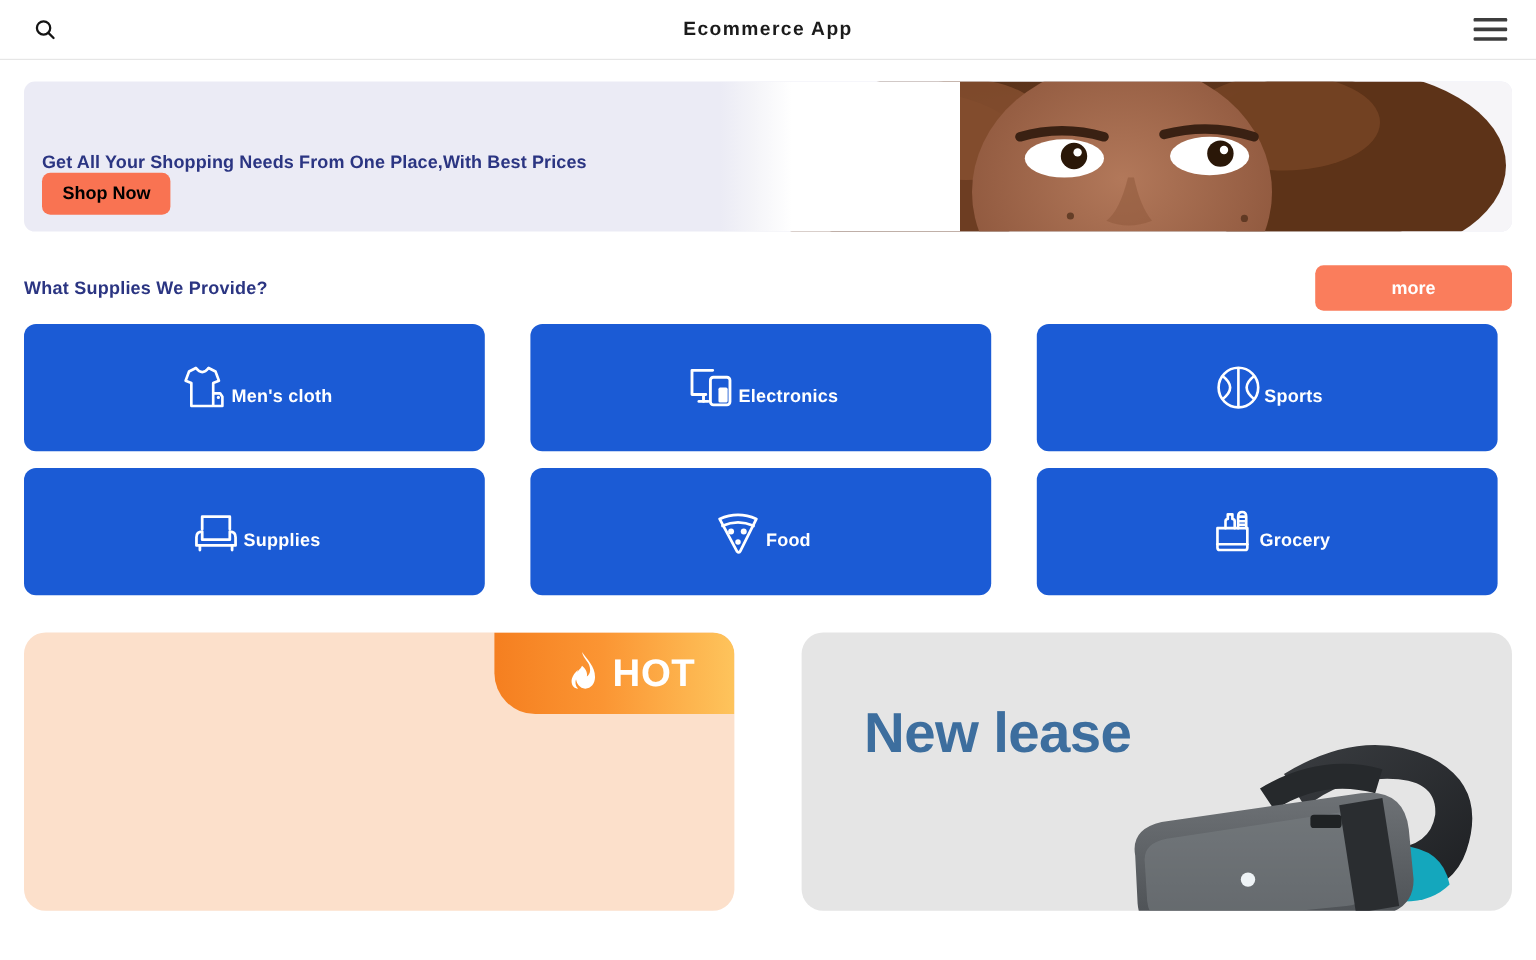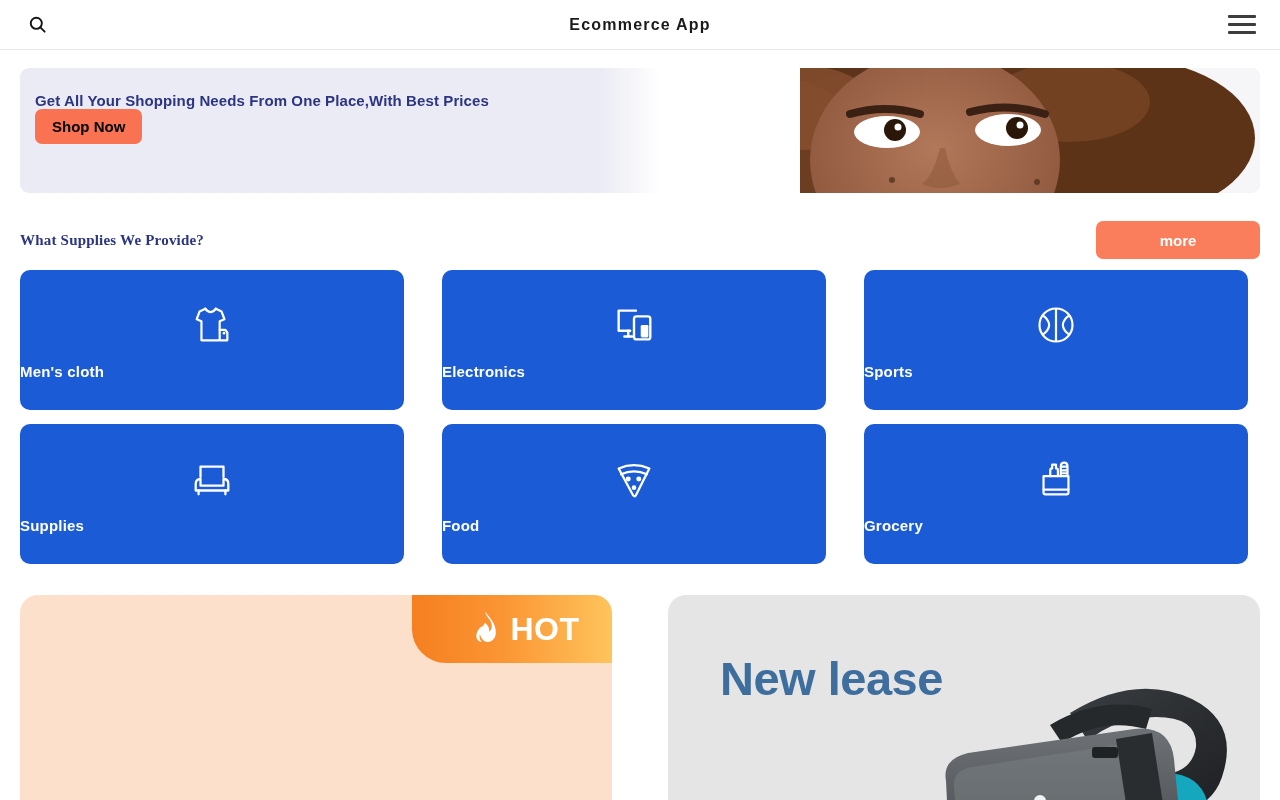--- a/index.html
+++ b/index.html
@@ -85,20 +85,21 @@
     position: relative;
     z-index: 2;
     padding: 24px 0 0 15px;
     width: 620px;
   }
   .hero-headline {
     font-size: 15px;
     font-weight: bold;
     color: #2b3582;
     letter-spacing: .1px;
+    margin-top: 35px;
   }
   .shop-now {
     display: inline-block;
     background: #f97352;
     color: #000000;
     font-size: 15px;
     font-weight: bold;
     border: none;
     border-radius: 7px;
     padding: 9px 17px;
@@ -120,21 +121,20 @@
     height: 40px;
     display: flex;
     align-items: center;
     justify-content: space-between;
   }
   .section-title {
     font-size: 15px;
     font-weight: bold;
     color: #2b3582;
     letter-spacing: .2px;
-    font-family: Liberation Serif, serif;
   }
   .more-btn {
     width: 164px;
     height: 38px;
     background: #fa7d5c;
     color: #ffffff;
     border: none;
     border-radius: 7px;
     font-size: 15px;
     font-weight: bold;
@@ -145,25 +145,26 @@
   
   .cat-grid {
     margin: 10px 20px 0 20px;
     width: 1240px;
     display: grid;
     grid-template-columns: 384px 384px 384px;
     column-gap: 38px;
     row-gap: 14px;
   }
   .cat-card {
-    height: 140px;
+    height: 106px;
     background: #1b5bd5;
     border-radius: 10px;
     display: flex;
-    flex-direction: column;
+    flex-direction: row;
+    align-items: center;
     justify-content: center;
     cursor: pointer;
     border: none;
     padding: 0;
   }
   .cat-icon { height: 48px; display:flex; align-items:center; justify-content:center; }
   .cat-label {
     margin-top: 14px;
     color: #ffffff;
     font-size: 15px;

